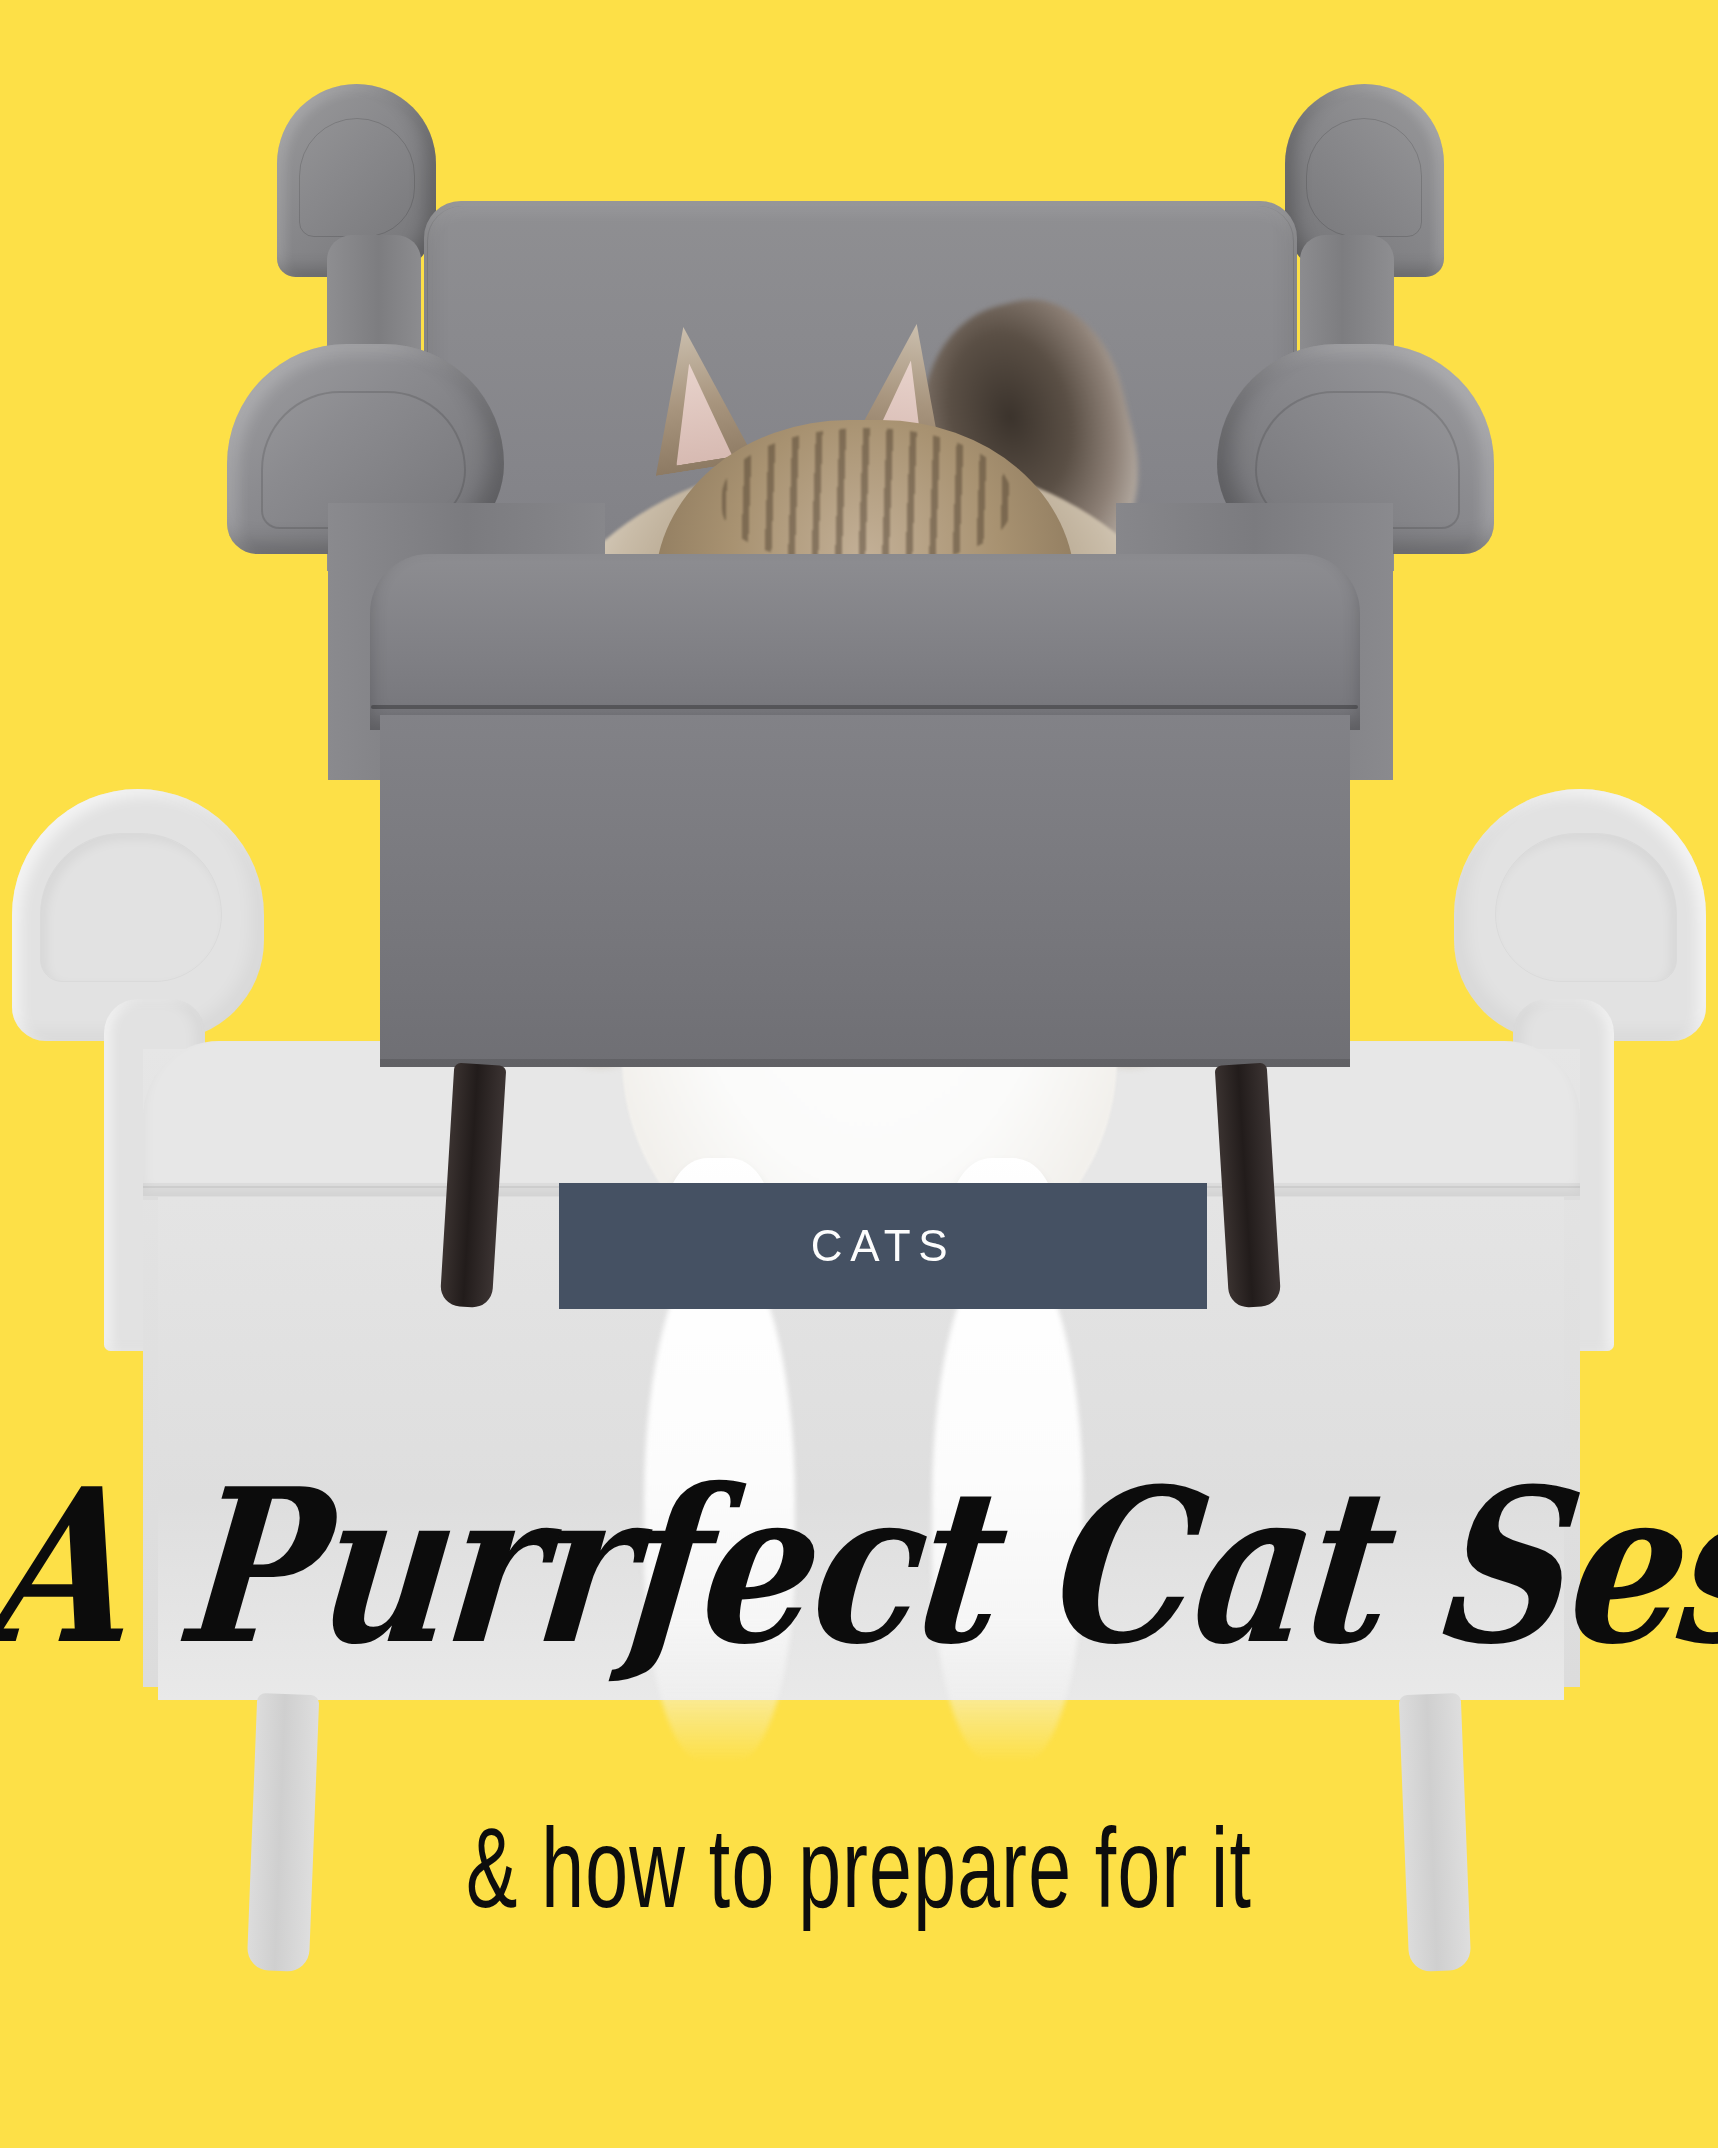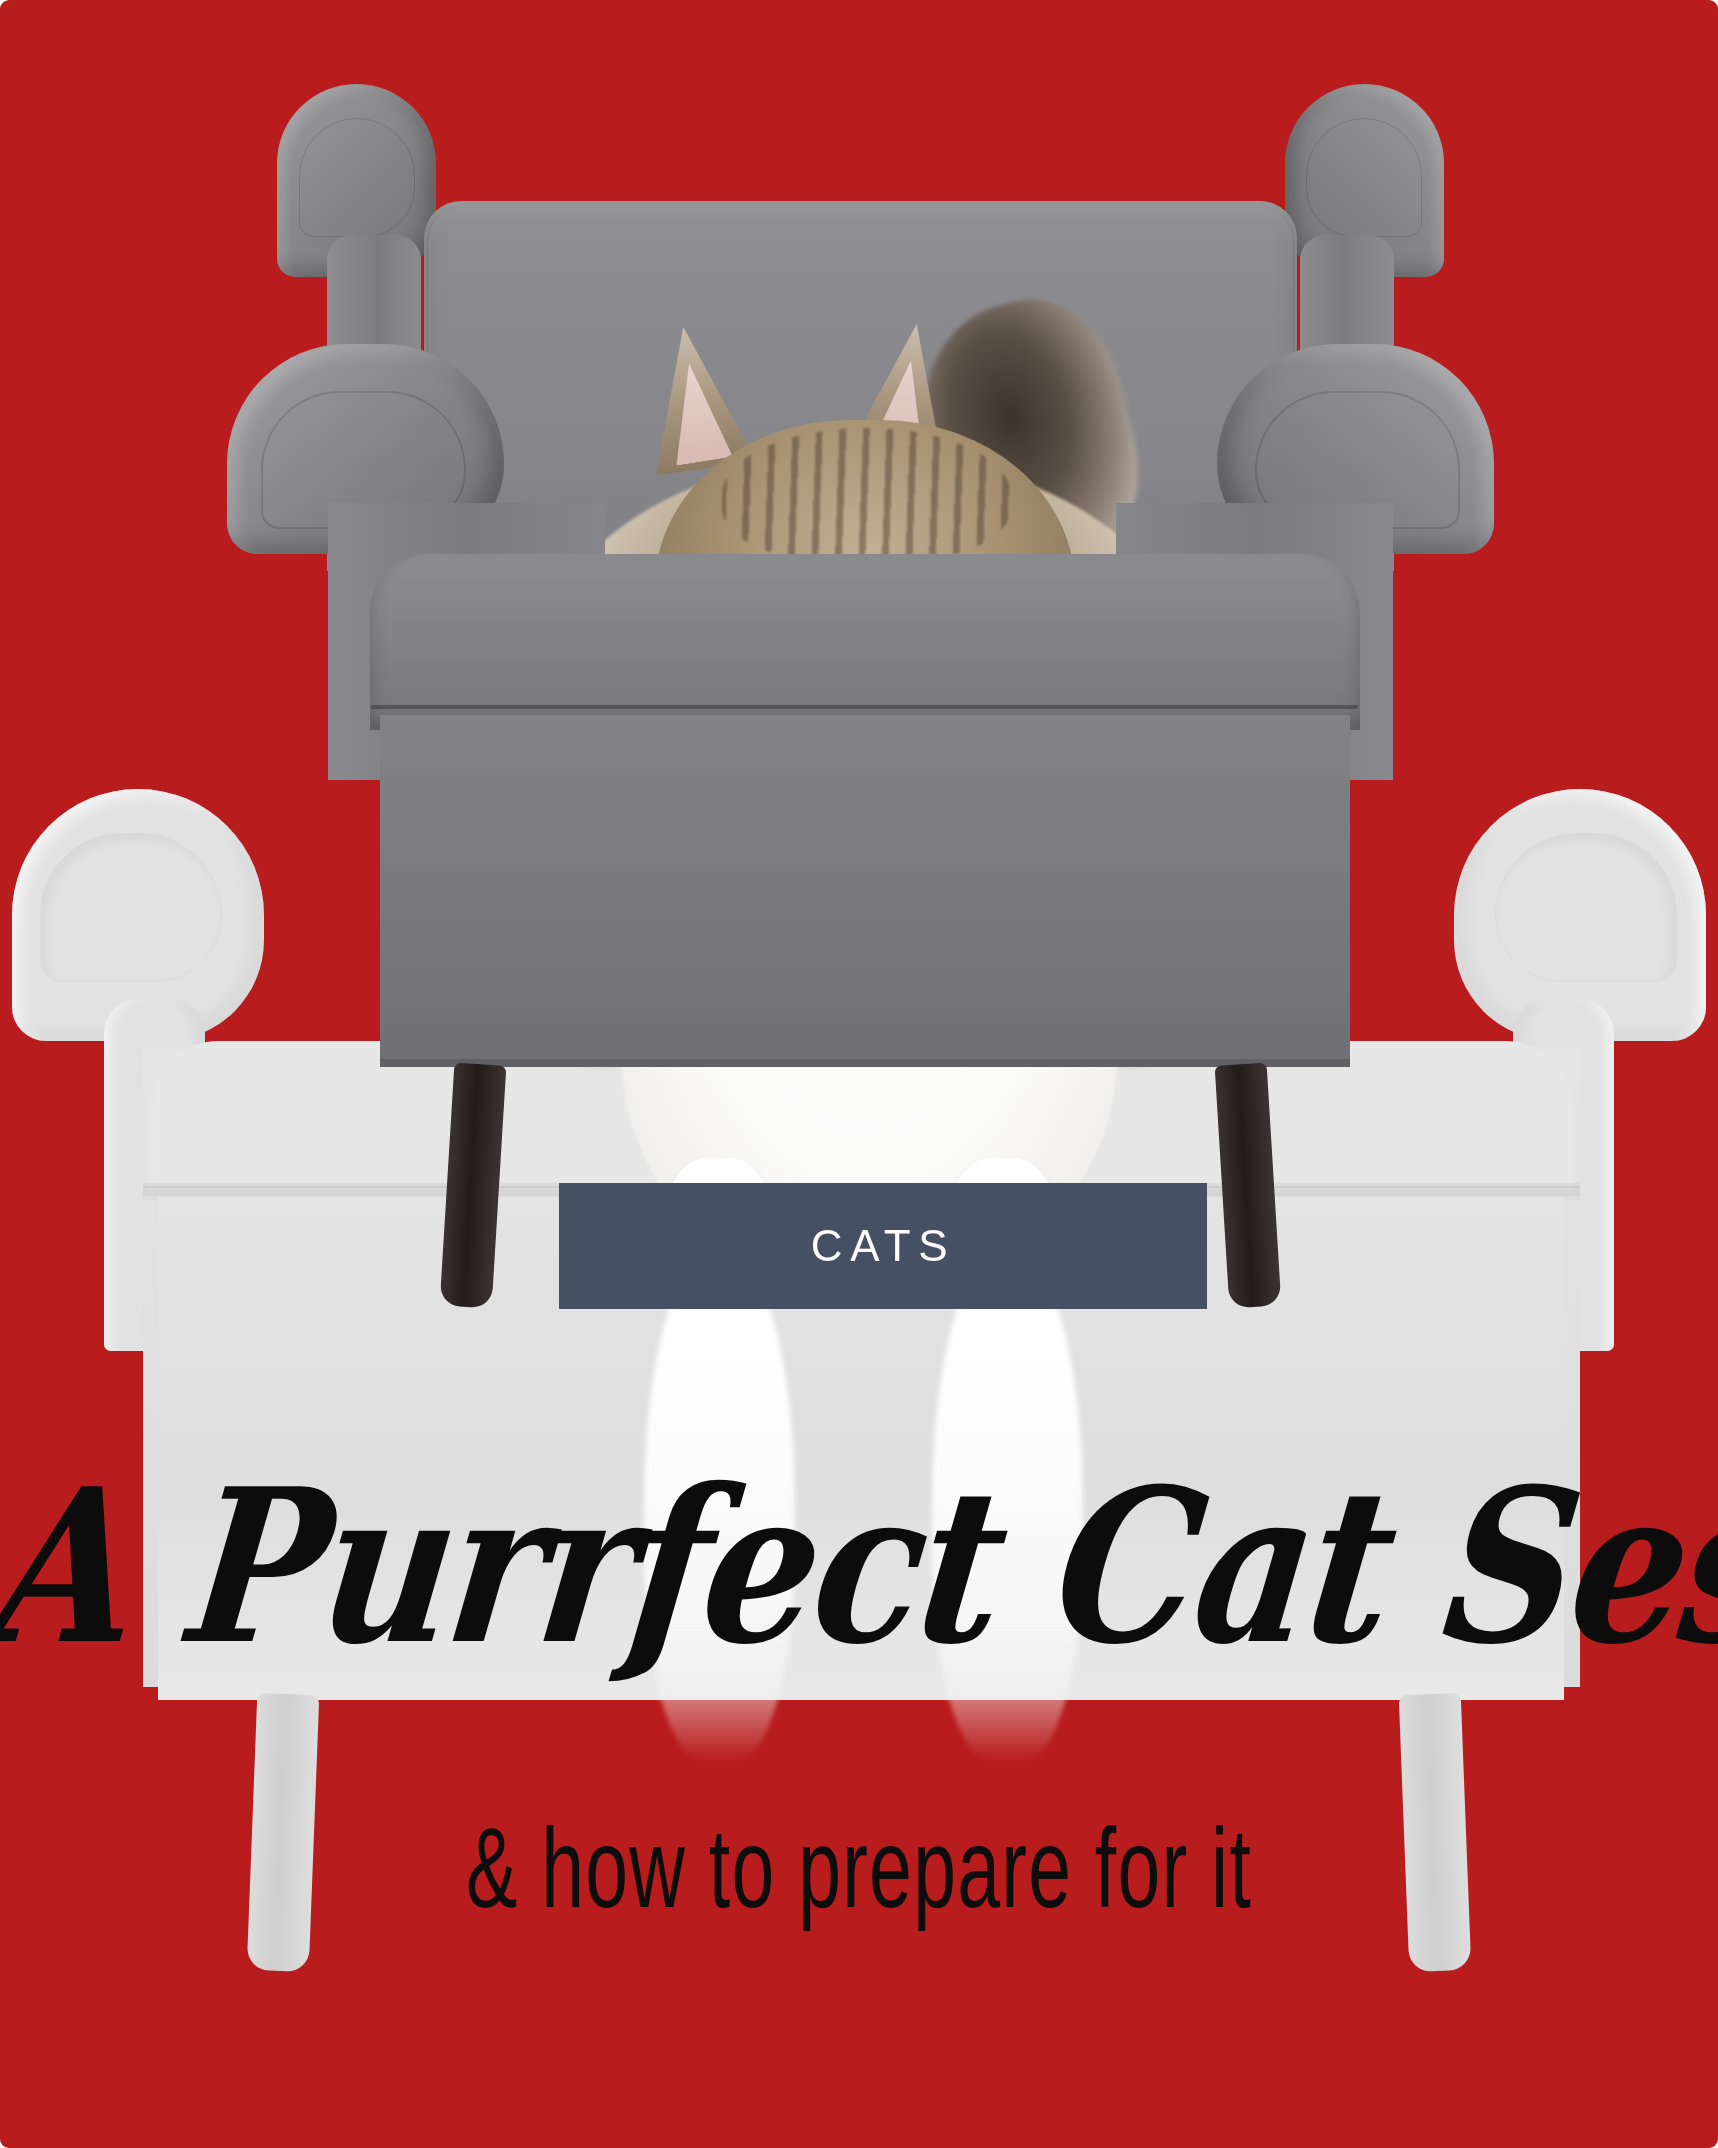--- a/index.html
+++ b/index.html
@@ -1,19 +1,19 @@
 <!DOCTYPE html>
 <html style="font-size:13.4px"><head>
 <meta charset="utf-8">
 <style>
   * { margin:0; padding:0; box-sizing:border-box; }
   html,body { width:1718px; height:2148px; background:#ffffff; overflow:hidden; }
   body { font-family:"Liberation Sans", sans-serif; position:relative; }
 
-  #stage { position:absolute; inset:0; width:1718px; height:2148px; background:#b91c1c; overflow:hidden;border-radius:9px; }
+  #stage { position:absolute; inset:0; width:1718px; height:2148px; background:#fde047; overflow:hidden; }
 
   
   .ghost-layer{ position:absolute; left:0; top:789px; width:1718px; height:1359px; }
 
   
   .g-arm{ position:absolute; top:0; width:252px; height:587px; }
   .g-arm .roll{
     position:absolute; left:0; top:0; width:252px; height:252px;
     background:#e2e2e2;
     border-radius:126px 126px 101px 34px;

